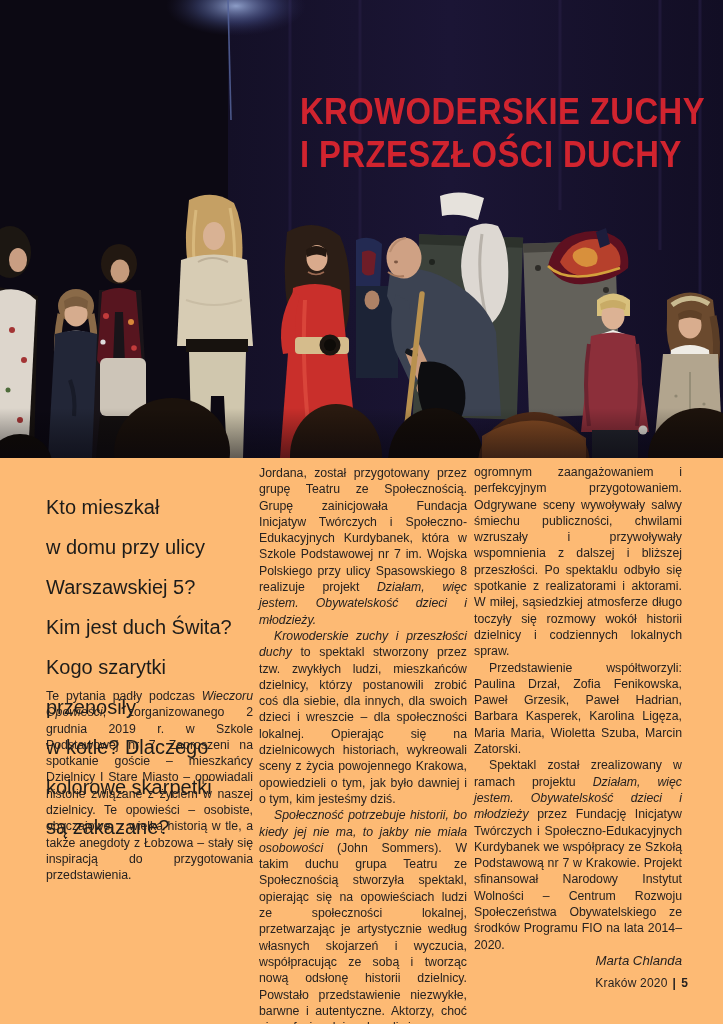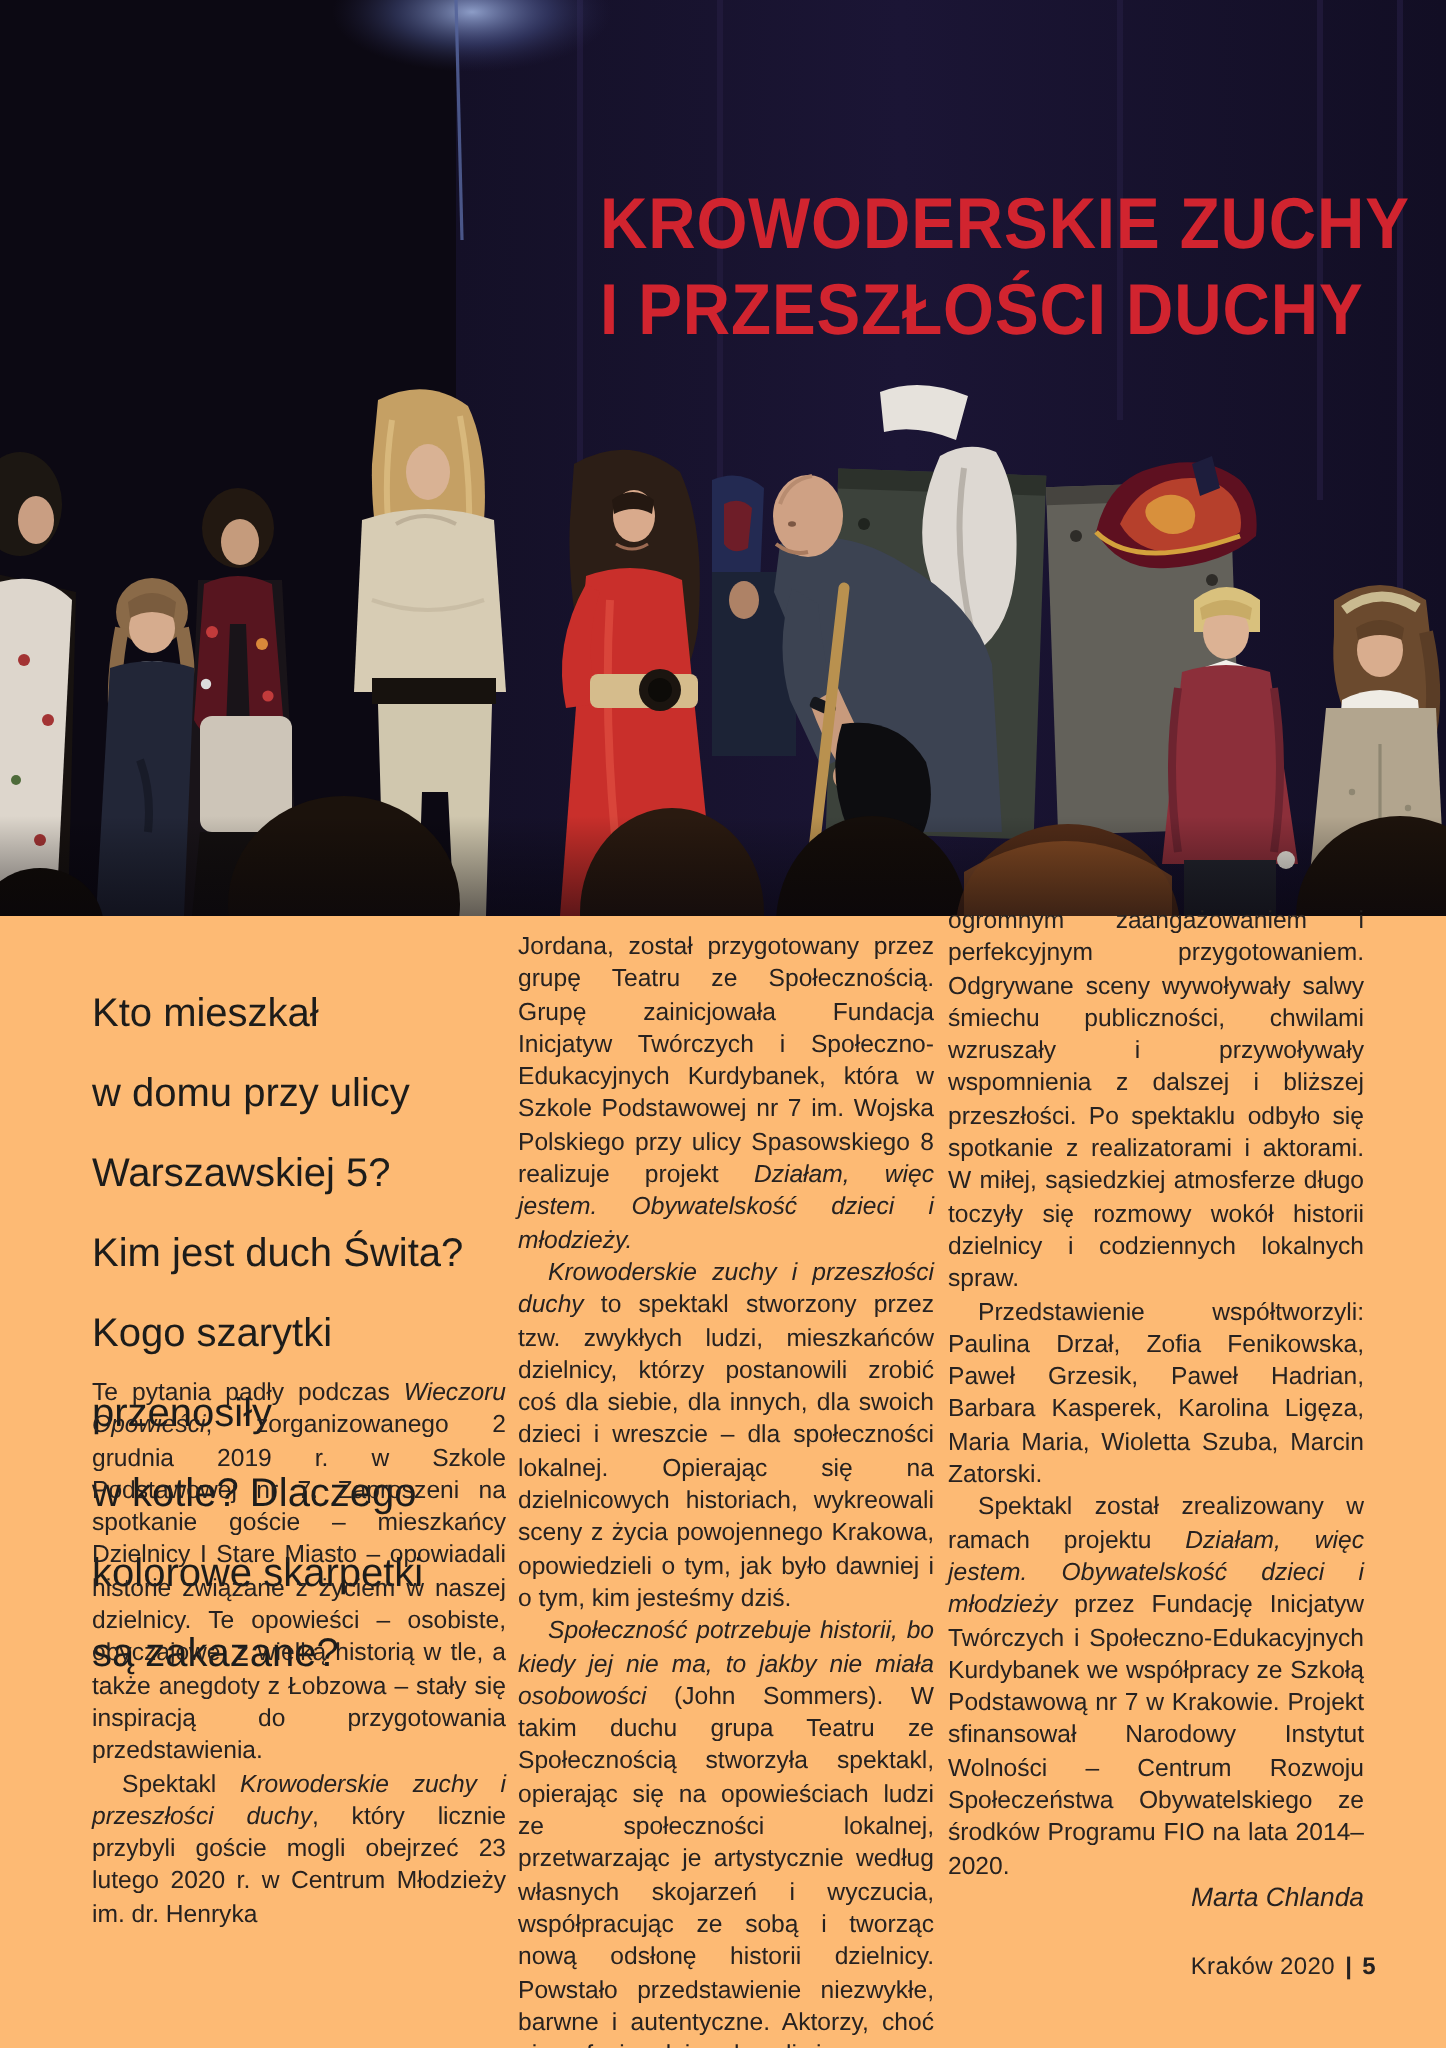--- a/index.html
+++ b/index.html
@@ -21,21 +21,21 @@
   .lead{
     position:absolute;left:46px;top:487px;width:212px;
     font-size:20px;line-height:40px;color:#1d1c1a;font-weight:400;
   }
   
   .bodycol{position:absolute;font-size:12.3px;line-height:16.3px;color:#272220;}
   .bodycol p{margin:0;text-align:justify;}
   .bodycol p.indent{text-indent:15px;}
   .col-left {left:46px; top:688px;width:207px;}
   .col-mid  {left:259px;top:465px;width:208px;}
-  .col-right{left:474px;top:452px;width:208px;}
+  .col-right{left:474px;top:464px;width:208px;}
   .author{
     text-align:right;font-style:italic;font-size:13.2px;color:#272220;
   }
   
   .footer{
     position:absolute;right:35px;bottom:34px;font-size:12px;color:#262221;
     letter-spacing:.2px;
   }
   .footer .sep{font-weight:bold;margin:0 5px;}
   .footer .num{font-weight:bold;}
@@ -228,21 +228,20 @@
 
   <div class="headline" style="color: rgb(209, 36, 47);">
     <div>KROWODERSKIE ZUCHY</div>
     <div>I PRZESZŁOŚCI DUCHY</div>
   </div>
 
   <div class="lead">Kto mieszkał<br>w domu przy ulicy<br>Warszawskiej 5?<br>Kim jest duch Świta?<br>Kogo szarytki przenosiły<br>w kotle? Dlaczego<br>kolorowe skarpetki<br>są zakazane?</div>
 
   <div class="bodycol col-left">
       <p>Te pytania padły podczas <i class="em">Wieczoru Opowieści</i>, zorganizowanego 2 grudnia 2019 r. w Szkole Podstawowej nr 7. Zaproszeni na spotkanie goście – mieszkańcy Dzielnicy I Stare Miasto – opowiadali historie związane z życiem w naszej dzielnicy. Te opowieści – osobiste, obyczajowe, z wielką historią w tle, a także anegdoty z Łobzowa – stały się inspiracją do przygotowania przedstawienia.</p>
-      <p class="indent">Spektakl <i class="em">Krowoderskie zuchy i przeszłości duchy</i>, który licznie przybyli goście mogli obejrzeć 23 lutego 2020 r. w Centrum Młodzieży im. dr. Henryka</p>
     </div>
   <div class="bodycol col-mid">
       <p>Jordana, został przygotowany przez grupę Teatru ze Społecznością. Grupę zainicjowała Fundacja Inicjatyw Twórczych i Społeczno-Edukacyjnych Kurdybanek, która w Szkole Podstawowej nr 7 im. Wojska Polskiego przy ulicy Spasowskiego 8 realizuje projekt <i class="em">Działam, więc jestem. Obywatelskość dzieci i młodzieży.</i></p>
       <p class="indent"><i class="em">Krowoderskie zuchy i przeszłości duchy</i> to spektakl stworzony przez tzw. zwykłych ludzi, mieszkańców dzielnicy, którzy postanowili zrobić coś dla siebie, dla innych, dla swoich dzieci i wreszcie – dla społeczności lokalnej. Opierając się na dzielnicowych historiach, wykreowali sceny z życia powojennego Krakowa, opowiedzieli o tym, jak było dawniej i o tym, kim jesteśmy dziś.</p>
       <p class="indent"><i class="em">Społeczność potrzebuje historii, bo kiedy jej nie ma, to jakby nie miała osobowości</i> (John Sommers). W takim duchu grupa Teatru ze Społecznością stworzyła spektakl, opierając się na opowieściach ludzi ze społeczności lokalnej, przetwarzając je artystycznie według własnych skojarzeń i wyczucia, współpracując ze sobą i tworząc nową odsłonę historii dzielnicy. Powstało przedstawienie niezwykłe, barwne i autentyczne. Aktorzy, choć nieprofesjonalni, wykazali się</p>
     </div>
   <div class="bodycol col-right">
     <div>
         <p>ogromnym zaangażowaniem i perfekcyjnym przygotowaniem. Odgrywane sceny wywoływały salwy śmiechu publiczności, chwilami wzruszały i przywoływały wspomnienia z dalszej i bliższej przeszłości. Po spektaklu odbyło się spotkanie z realizatorami i aktorami. W miłej, sąsiedzkiej atmosferze długo toczyły się rozmowy wokół historii dzielnicy i codziennych lokalnych spraw.</p>
         <p class="indent">Przedstawienie współtworzyli: Paulina Drzał, Zofia Fenikowska, Paweł Grzesik, Paweł Hadrian, Barbara Kasperek, Karolina Ligęza, Maria Maria, Wioletta Szuba, Marcin Zatorski.</p>

